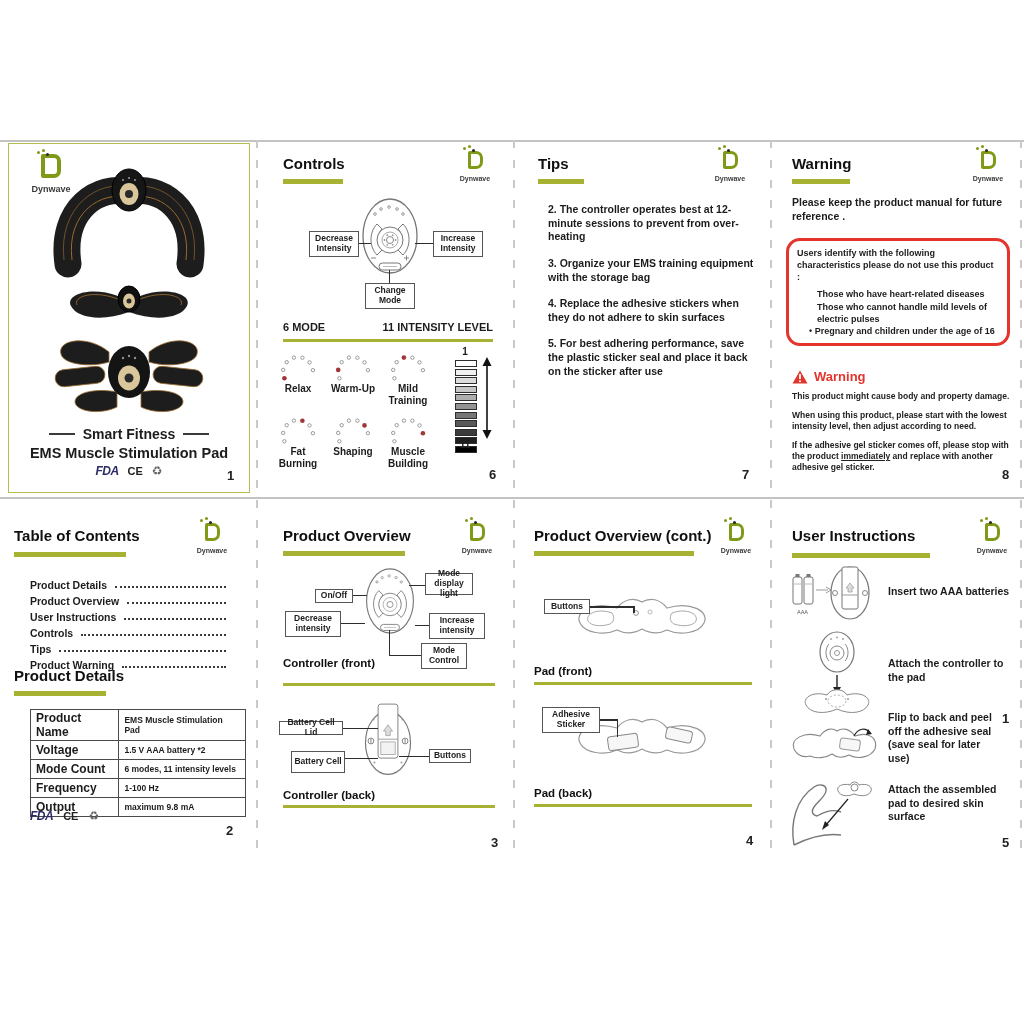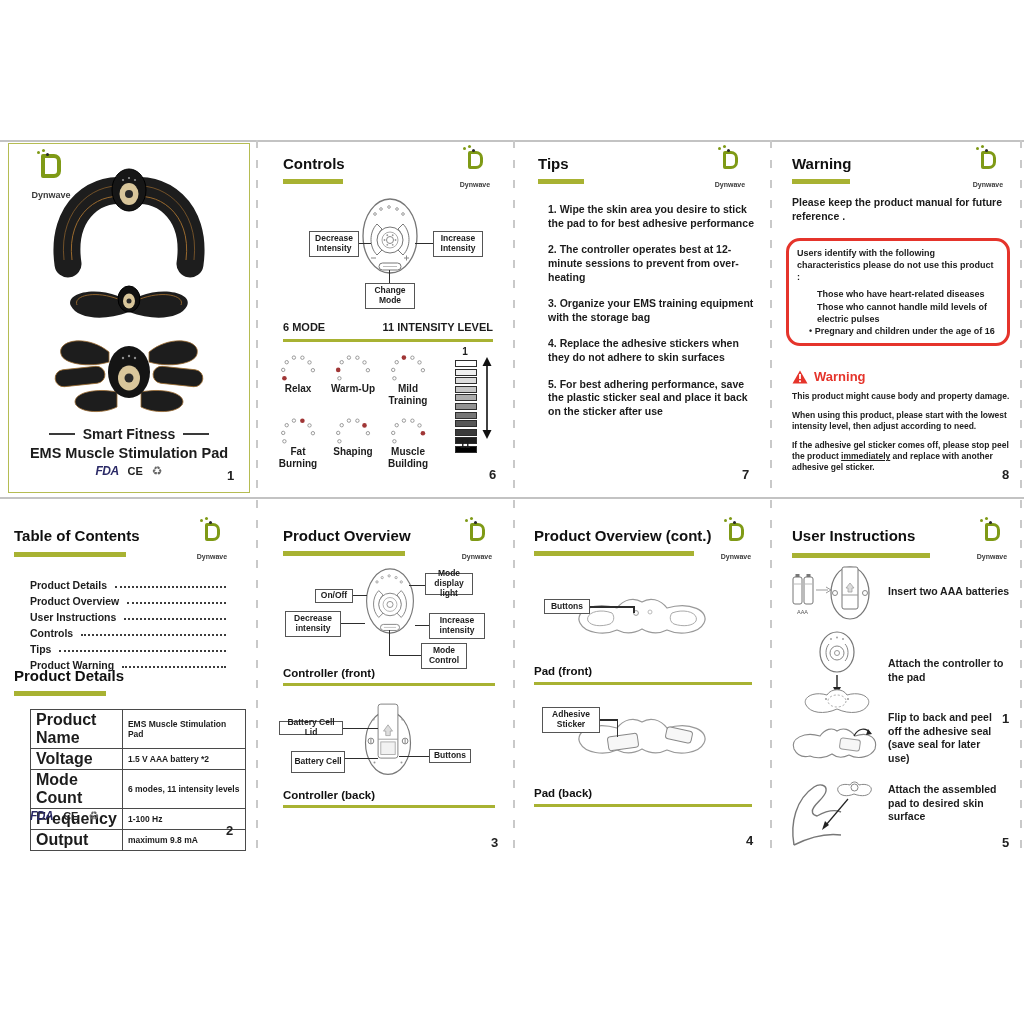--- a/index.html
+++ b/index.html
@@ -11,36 +11,36 @@
   .uline{position:absolute;height:5px;background:#a8b232;}
   .capline{position:absolute;height:2.5px;background:#a8b232;}
   .cap{position:absolute;font-size:11.5px;font-weight:bold;color:#101010;white-space:nowrap;}
   .pagenum{position:absolute;font-size:13px;font-weight:600;color:#222;}
   .vdash{position:absolute;width:2px;background:repeating-linear-gradient(#c9c9c9 0 8px,transparent 8px 20px);}
   .hline{position:absolute;left:0;width:1024px;height:2px;background:#c3c3c3;}
   .logo{position:absolute;width:44px;text-align:center;}
   .dmark{position:relative;width:9px;height:12px;border:3px solid #7f9a16;border-radius:2px 7px 7px 2px;margin:0 auto;}
   .dmark::before{content:"";position:absolute;left:-8px;top:-7px;width:3px;height:3px;border-radius:50%;
       background:#7f9a16;box-shadow:5px -2px 0 #7f9a16,9px 2px 0 #2a2a2a;}
-  .lname{font-size:7px;color:#3a3a3a;font-weight:600;margin-top:12px;}
+  .lname{font-size:7px;color:#3a3a3a;font-weight:600;margin-top:6px;}
   .logo.big{width:60px;}
   .logo.big .dmark{width:12px;height:16px;border-width:4px;}
   .logo.big .lname{font-size:9px;}
   .lbl{position:absolute;border:1px solid #555;background:#fff;font-size:8.5px;font-weight:700;
        display:flex;align-items:center;justify-content:center;text-align:center;line-height:1.15;padding:1px 2px;box-sizing:border-box;}
   .conn{position:absolute;background:#2d2d2d;}
   .tip{font-size:10.5px;font-weight:600;line-height:1.3;margin:0 0 13px 0;color:#1b1b1b;}
   .modehdr{position:absolute;font-size:11px;font-weight:bold;white-space:nowrap;}
   .modename{position:absolute;font-size:10px;font-weight:bold;text-align:center;line-height:1.15;}
   .ibar .bar{height:5px;border:1px solid #2e2e2e;margin-bottom:1.6px;}
   .tocrow{display:flex;align-items:flex-end;height:16px;font-size:10.5px;font-weight:bold;}
   .leader{flex:1;border-bottom:2px dotted #3c3c3c;margin:0 2px 3px 8px;}
   table.details{border-collapse:collapse;}
   table.details td{border:1.3px solid #4a4a4a;height:16px;padding:1px 5px;}
-  td.k{font-size:16px;font-weight:bold;width:78px;}
+  td.k{font-size:12px;font-weight:bold;width:78px;}
   td.v{font-size:8.5px;font-weight:600;width:118px;}
   .caution{position:absolute;border:3px solid #e5342b;border-radius:14px;background:#fff;overflow:hidden;box-sizing:border-box;}
   .caution-head{background:#e5342b;color:#fff;text-align:center;font-size:13px;font-weight:bold;padding:3px 0;border-radius:6px;}
   .caution-body{padding:6px 8px;font-size:9px;font-weight:700;line-height:1.35;}
   .caution-body .ci{margin-left:20px;}
   .caution-body .ci.b{margin-left:12px;}
   .warnword{font-size:13px;font-weight:bold;color:#e5342b;}
   .wpara{font-size:8.5px;font-weight:700;line-height:1.3;margin:0 0 8px 0;color:#222;}
   .wpara .u{text-decoration:underline;}
   .introtxt{position:absolute;font-size:10.5px;font-weight:bold;line-height:1.35;}
@@ -242,21 +242,20 @@
   </div>
 
   <div class="panel" style="left:520px;top:143px;width:245px;height:352px">
     <div class="h1" style="left:18px;top:12px">Tips</div>
     <div class="uline" style="left:18px;top:36px;width:46px"></div>
     <div class="logo" style="left:188px;top:8px">
       <div class="dmark"></div>
       <div class="lname">Dynwave</div>
     </div>
     <div class="abs" style="left:28px;top:60px;width:206px">
-      <p class="tip">1. Wipe the skin area you desire to stick the pad to for best adhesive performance</p>
       <p class="tip">2. The controller operates best at 12-minute sessions to prevent from over-heating</p>
       <p class="tip">3. Organize your EMS training equipment with the storage bag</p>
       <p class="tip">4. Replace the adhesive stickers when they do not adhere to skin surfaces</p>
       <p class="tip">5. For best adhering performance, save the plastic sticker seal and place it back on the sticker after use</p>
     </div>
     <div class="pagenum" style="left:222px;top:324px">7</div>
   </div>
 
   <div class="panel" style="left:776px;top:143px;width:246px;height:352px">
     <div class="h1" style="left:16px;top:12px">Warning</div>
@@ -277,21 +276,21 @@
     </div>
     <svg class="abs" style="left:16px;top:227px" width="16" height="14" viewBox="0 0 16 14">
       <path d="M8,0.5 L15.5,13.5 H0.5 Z" fill="#e5342b"></path>
       <rect x="7.1" y="4" width="1.8" height="5" fill="#fff"></rect>
       <rect x="7.1" y="10.3" width="1.8" height="1.8" fill="#fff"></rect>
     </svg>
     <div class="abs warnword" style="left:38px;top:226px">Warning</div>
     <div class="abs" style="left:16px;top:248px;width:220px">
       <p class="wpara">This product might cause body and property damage.</p>
       <p class="wpara">When using this product, please start with the lowest intensity level, then adjust according to need.</p>
-      <p class="wpara"><span>If the adhesive gel sticker comes off, please stop peel the product </span><span class="u">immediately</span><span> and replace with another adhesive gel sticker.</span></p>
+      <p class="wpara"><span>If the adhesive gel sticker comes off, please stop with the product </span><span class="u">immediately</span><span> and replace with another adhesive gel sticker.</span></p>
     </div>
     <div class="pagenum" style="left:226px;top:324px">8</div>
   </div>
 
   <div class="panel" style="left:4px;top:515px;width:242px;height:332px">
     <div class="h1" style="left:10px;top:12px">Table of Contents</div>
     <div class="uline" style="left:10px;top:37px;width:112px"></div>
     <div class="logo" style="left:186px;top:8px">
       <div class="dmark"></div>
       <div class="lname">Dynwave</div>
@@ -382,21 +381,21 @@
     <div class="conn" style="left:88px;top:80px;width:14px;height:1px"></div>
     <div class="lbl" style="left:160px;top:58px;width:48px;height:22px">Mode display light</div>
     <div class="conn" style="left:144px;top:70px;width:16px;height:1px"></div>
     <div class="lbl" style="left:20px;top:96px;width:56px;height:26px">Decrease intensity</div>
     <div class="conn" style="left:76px;top:108px;width:24px;height:1px"></div>
     <div class="lbl" style="left:164px;top:98px;width:56px;height:26px">Increase intensity</div>
     <div class="conn" style="left:150px;top:110px;width:14px;height:1px"></div>
     <div class="lbl" style="left:156px;top:128px;width:46px;height:26px">Mode Control</div>
     <div class="conn" style="left:124px;top:115px;width:1px;height:26px"></div>
     <div class="conn" style="left:124px;top:140px;width:32px;height:1px"></div>
-    <div class="cap" style="left:18px;top:152px">Controller (front)</div>
+    <div class="cap" style="left:18px;top:142px">Controller (front)</div>
     <div class="capline" style="left:18px;top:168px;width:212px"></div>
 
     <svg class="abs" style="left:96px;top:186px" width="54" height="80" viewBox="0 0 60 88">
       <ellipse cx="30" cy="46" rx="25" ry="35" fill="#fff" stroke="#777" stroke-width="1.3"></ellipse>
       <rect x="19" y="3" width="22" height="60" rx="3" fill="#fff" stroke="#777"></rect>
       <path d="M30,26 l5,7 h-2.5 v5 h-5 v-5 h-2.5 Z" fill="#ddd" stroke="#999" stroke-width="0.8"></path>
       <path d="M19,42 h22" stroke="#999"></path>
       <rect x="22" y="45" width="16" height="14" fill="#f2f2f2" stroke="#aaa"></rect>
       <circle cx="11" cy="44" r="3.2" fill="#fff" stroke="#777"></circle>
         <path d="M11,41.5 v5" stroke="#777"></path>

